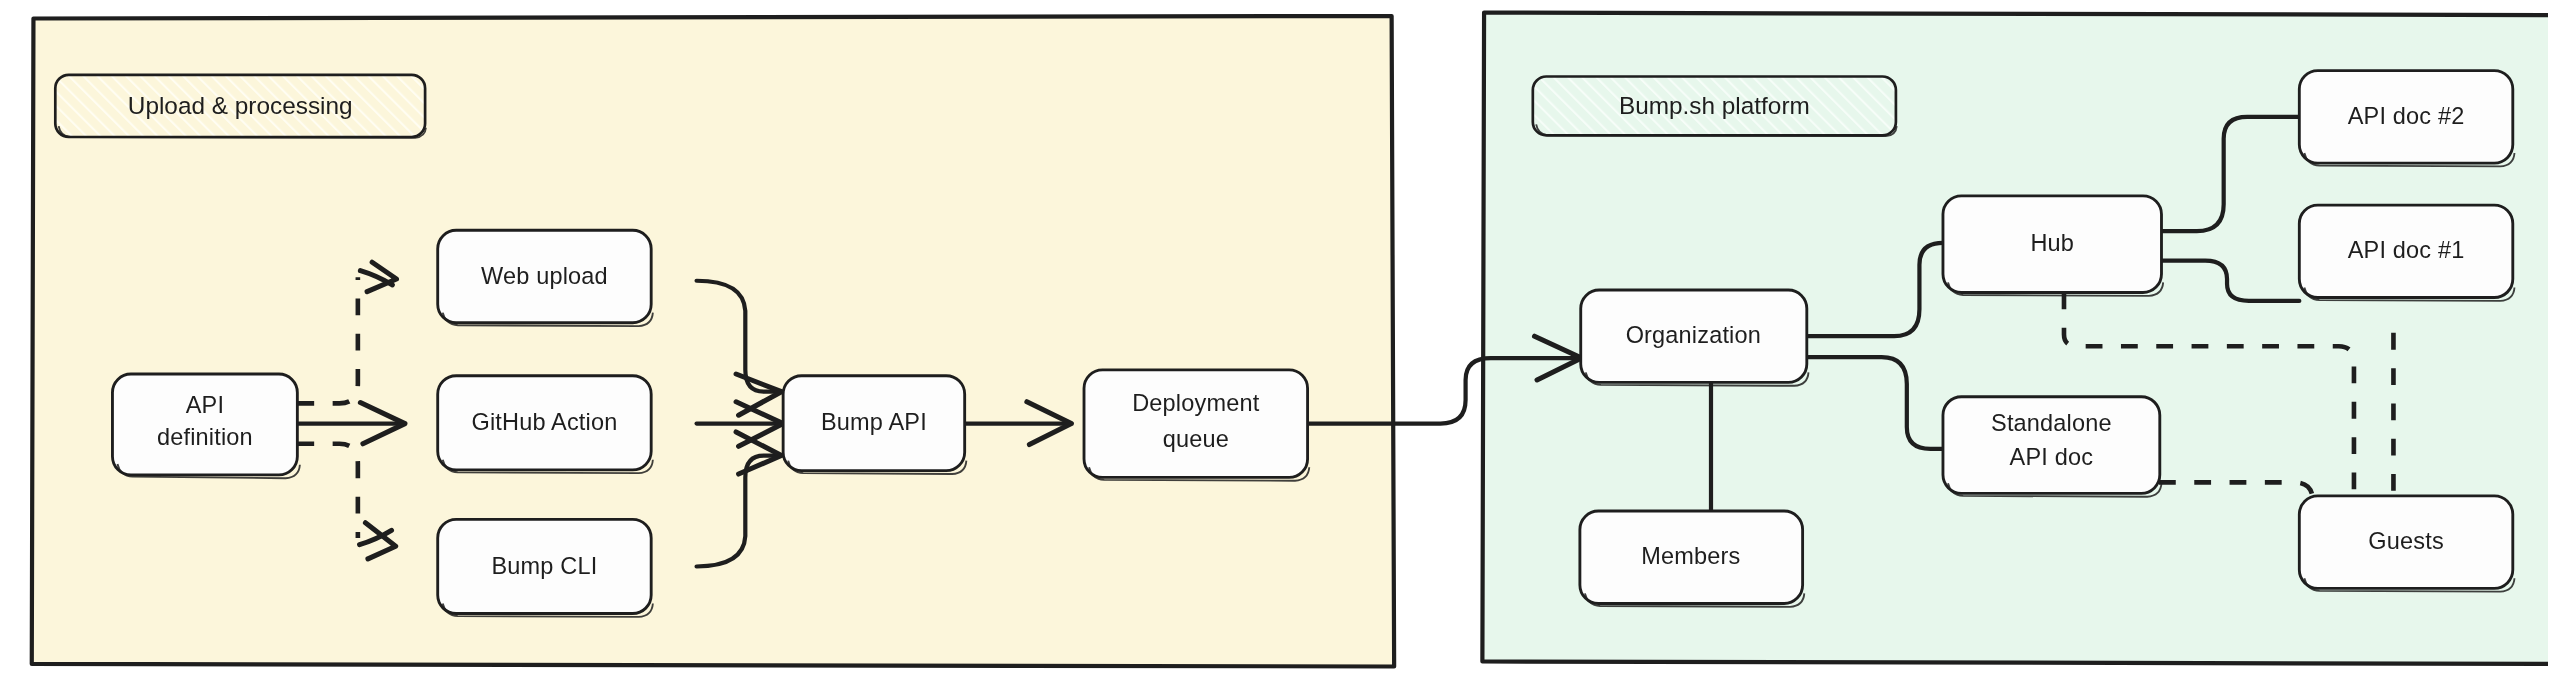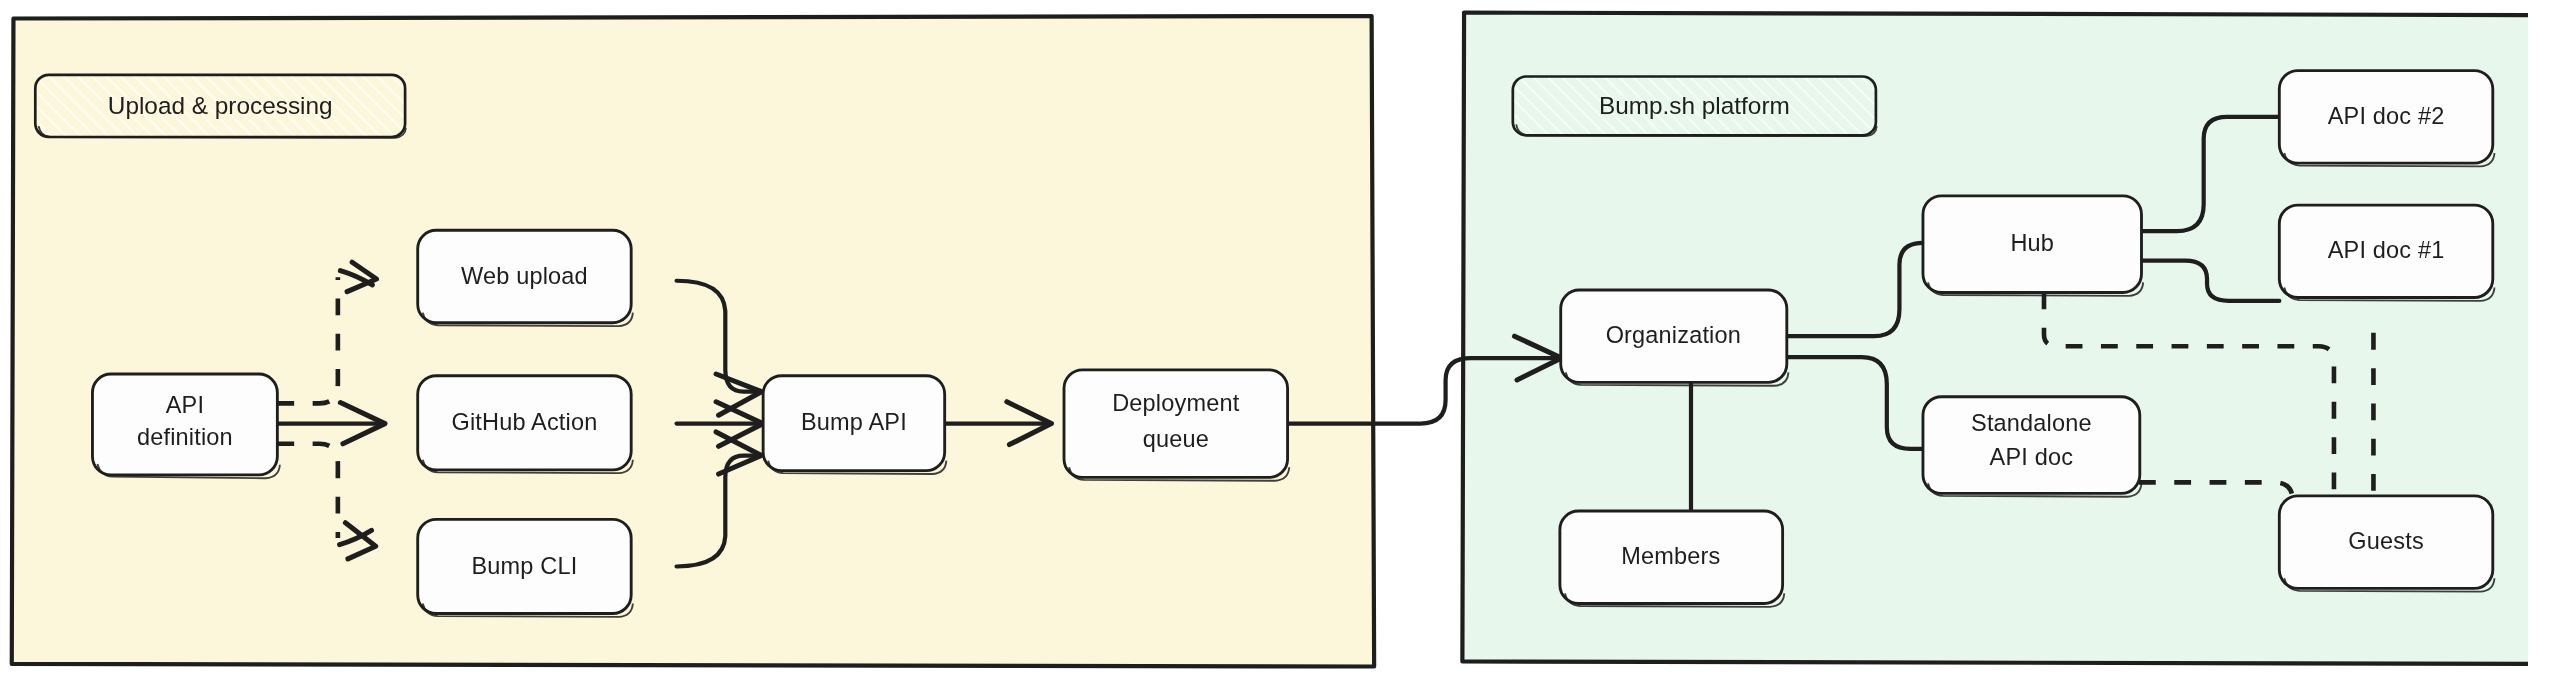--- a/index.html
+++ b/index.html
@@ -10,20 +10,21 @@
   }
   body {
     font-family: "Liberation Sans", sans-serif;
   }
   #stage {
     position: relative;
     width: 2528px;
     height: 685px;
     background: #ffffff;
     overflow: hidden;
+    margin-left: 20px;
   }
   #diagram-svg {
     position: absolute;
     left: 0;
     top: 0;
     width: 2576px;
     height: 685px;
   }
   .panel-bg { stroke: #1e1e1e; stroke-width: 5; stroke-linejoin: round; }
   .panel-label-box { stroke: #1e1e1e; stroke-width: 3.2; stroke-linejoin: round; }

